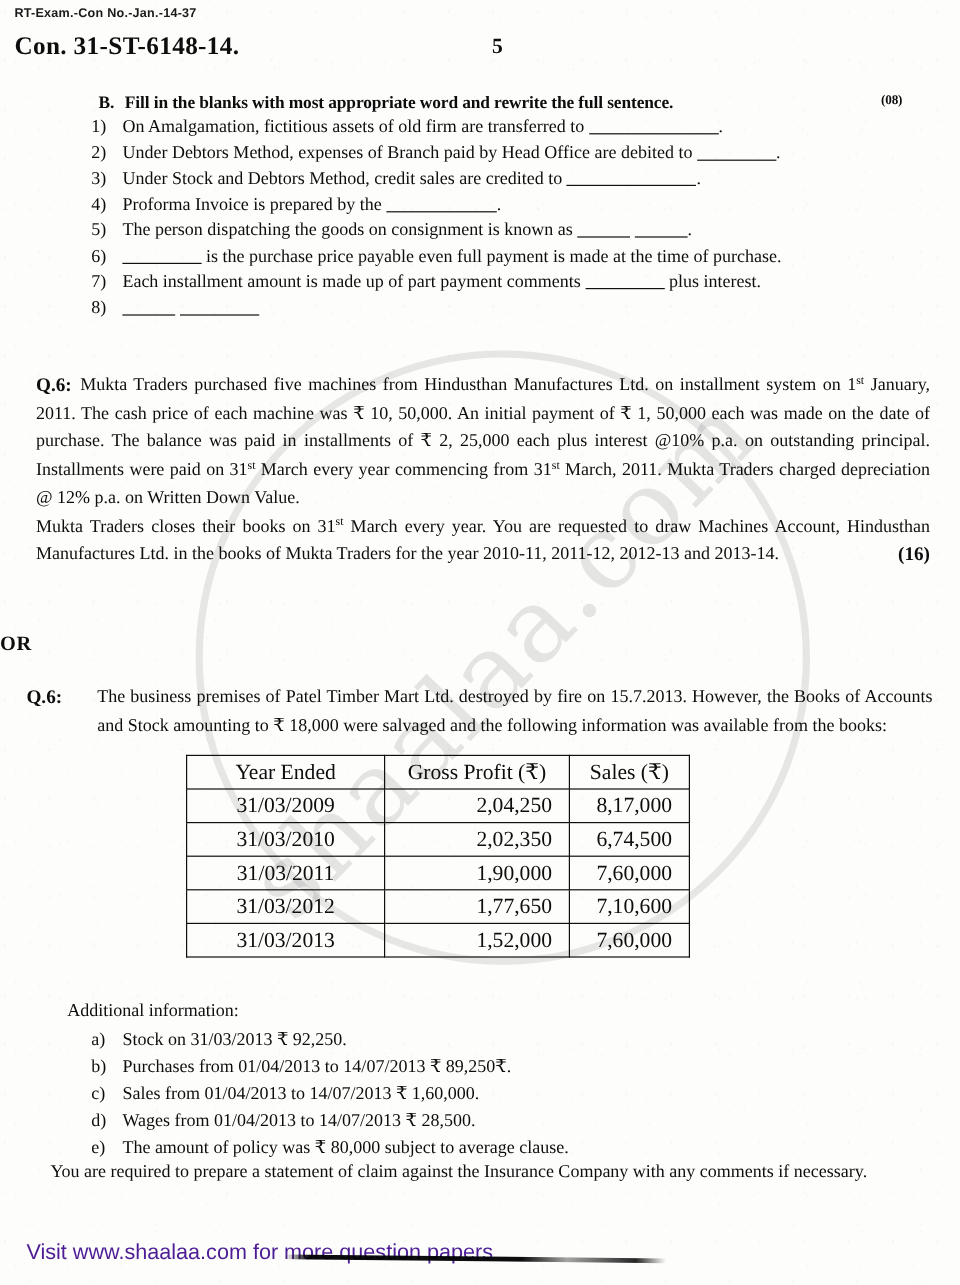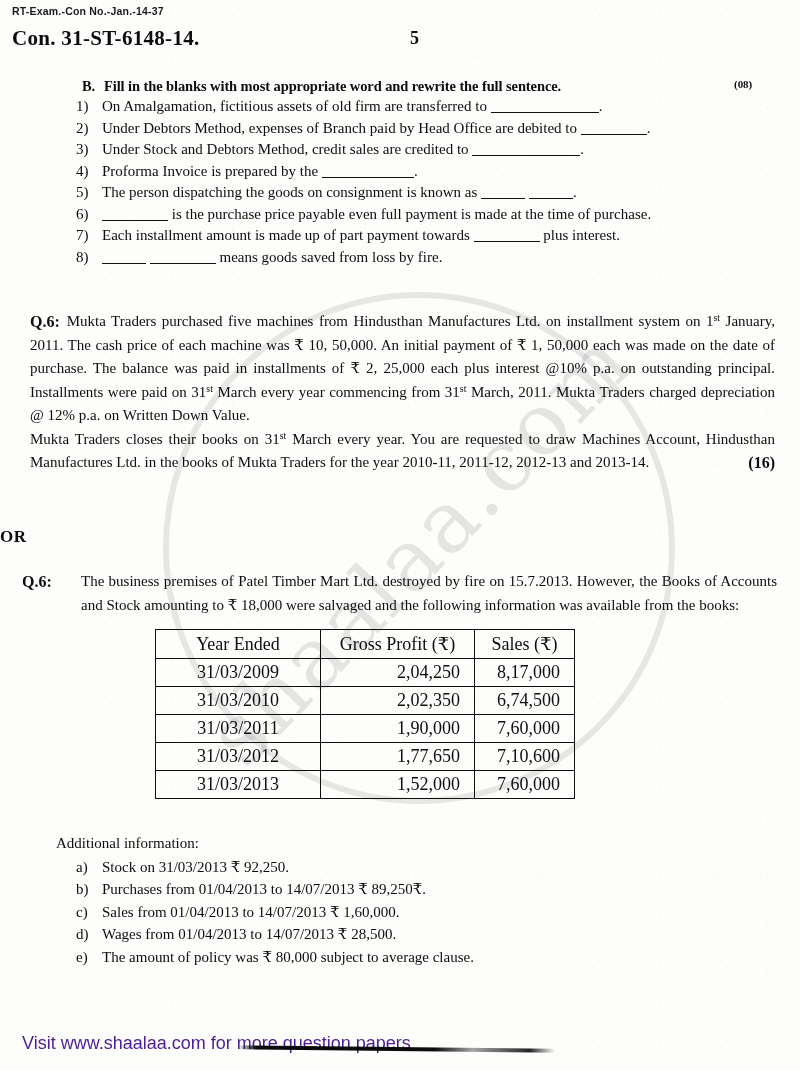--- a/index.html
+++ b/index.html
@@ -300,22 +300,22 @@
       <span class="sec-b-letter">B.</span><span>Fill in the blanks with most appropriate word and rewrite the full sentence.</span>
       <span class="sec-b-marks">(08)</span>
     </div>
     <ol class="blanks">
       <li><span class="num">1)</span><span>On Amalgamation, fictitious assets of old firm are transferred to</span> <span class="blank b-xl"></span><span>.</span></li>
       <li><span class="num">2)</span><span>Under Debtors Method, expenses of Branch paid by Head Office are debited to</span> <span class="blank b-md"></span><span>.</span></li>
       <li><span class="num">3)</span><span>Under Stock and Debtors Method, credit sales are credited to</span> <span class="blank b-xl"></span><span>.</span></li>
       <li><span class="num">4)</span><span>Proforma Invoice is prepared by the</span> <span class="blank b-lg"></span><span>.</span></li>
       <li><span class="num">5)</span><span>The person dispatching the goods on consignment is known as</span> <span class="blank b-sm"></span> <span class="blank b-sm"></span><span>.</span></li>
       <li><span class="num">6)</span><span class="blank b-md"></span> <span>is the purchase price payable even full payment is made at the time of purchase.</span></li>
-      <li><span class="num">7)</span><span>Each installment amount is made up of part payment towards</span> <span class="blank b-md"></span> <span>plus interest.</span></li>
-      <li><span class="num">8)</span><span class="blank b-sm"></span> <span class="blank b-md"></span> <span>means goods saved from loss by fire.</span></li>
+      <li><span class="num">7)</span><span>Each installment amount is made up of part payment comments</span> <span class="blank b-md"></span> <span>plus interest.</span></li>
+      <li><span class="num">8)</span><span class="blank b-sm"></span> <span class="blank b-md"></span> </li>
     </ol>
   </div>
 
   <div class="q-block q6a">
     <span class="q-label">Q.6:</span><span>Mukta Traders purchased five machines from Hindusthan Manufactures Ltd. on installment system on 1</span><sup>st</sup><span> January, 2011. The cash price of each machine was ₹ 10, 50,000. An initial payment of ₹ 1, 50,000 each was made on the date of purchase. The balance was paid in installments of ₹ 2, 25,000 each plus interest @10% p.a. on outstanding principal. Installments were paid on 31</span><sup>st</sup><span> March every year commencing from 31</span><sup>st</sup><span> March, 2011. Mukta Traders charged depreciation @ 12% p.a. on Written Down Value.</span><br>
     <span>Mukta Traders closes their books on 31</span><sup>st</sup><span> March every year. You are requested to draw Machines Account, Hindusthan Manufactures Ltd. in the books of Mukta Traders for the year 2010-11, 2011-12, 2012-13 and 2013-14.</span>
     <span class="marks-right">(16)</span>
   </div>
 
   <div class="or-word">OR</div>
@@ -366,17 +366,18 @@
     <div class="addl-title">Additional information:</div>
     <ol class="addl-list">
       <li><span class="num">a)</span><span>Stock on 31/03/2013 ₹ 92,250.</span></li>
       <li><span class="num">b)</span><span>Purchases from 01/04/2013 to 14/07/2013 ₹ 89,250₹.</span></li>
       <li><span class="num">c)</span><span>Sales from 01/04/2013 to 14/07/2013 ₹ 1,60,000.</span></li>
       <li><span class="num">d)</span><span>Wages from 01/04/2013 to 14/07/2013 ₹ 28,500.</span></li>
       <li><span class="num">e)</span><span>The amount of policy was ₹ 80,000 subject to average clause.</span></li>
     </ol>
   </div>
 
+  <div class="closing">You are required to prepare a statement of claim against the Insurance Company with any comments if necessary.</div>
 
   <div class="footer">Visit www.shaalaa.com for more question papers</div>
   <div class="strike"></div>
 
 </div>
 
 </body></html>

